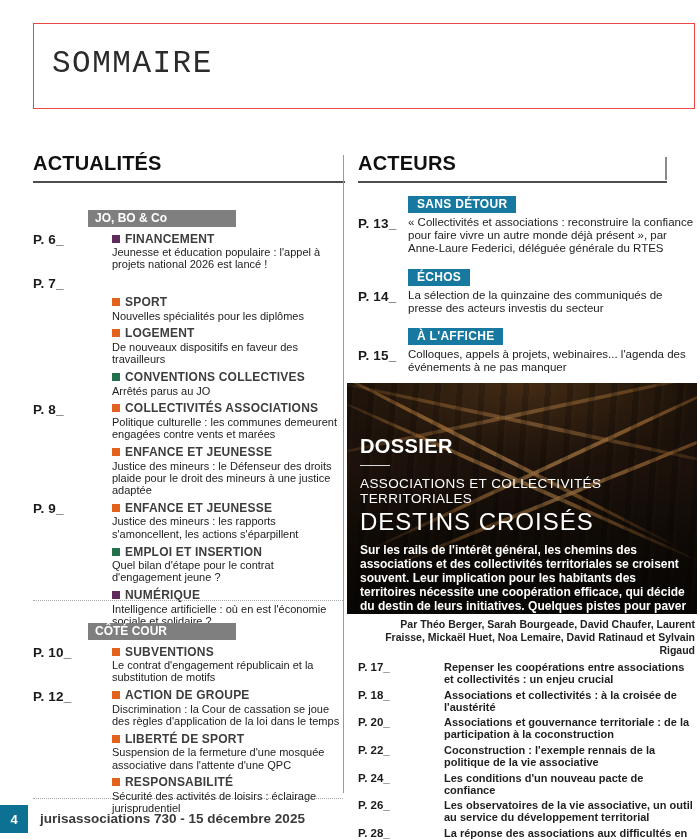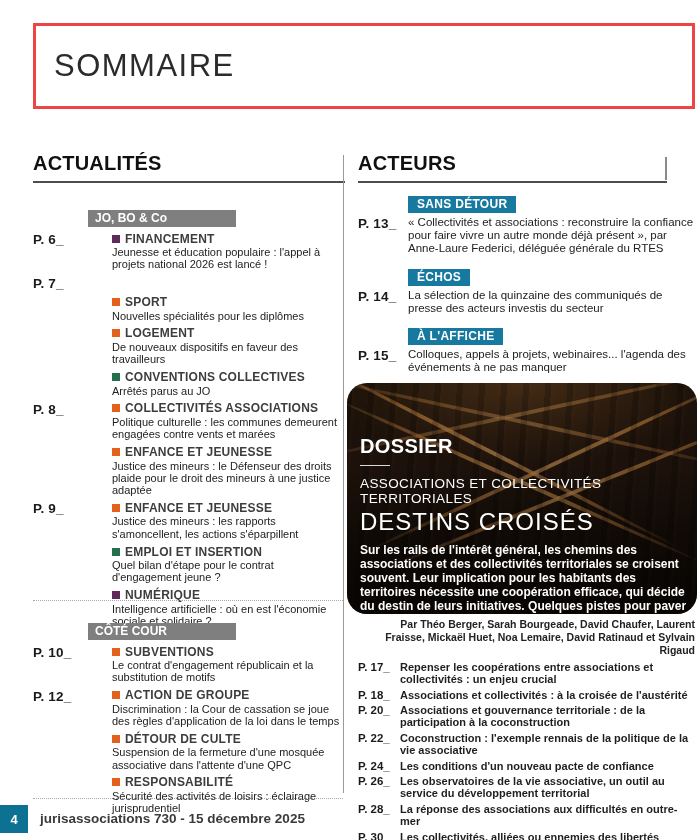--- a/index.html
+++ b/index.html
@@ -1,21 +1,21 @@
 <!DOCTYPE html>
 <html><head>
 <meta charset="utf-8">
 <style>
   html,body{margin:0;padding:0;background:#fff;}
   .page{position:relative;width:700px;height:840px;background:#fff;
         font-family:"Liberation Sans",sans-serif;color:#222;overflow:hidden;}
 
   
   .title-box{position:absolute;left:33px;top:23px;width:662px;height:86px;
-             border:3px solid #ef4444;box-sizing:border-box;}
+             border:1px solid #ef4444;box-sizing:border-box;font-family:Liberation Mono, monospace;}
   .title-box h1{margin:22px 0 0 18px;font-size:31px;font-weight:400;
                 letter-spacing:1.5px;color:#2b2b2b;}
 
   
   .col-head{font-size:20px;font-weight:bold;color:#101010;margin:0;letter-spacing:.2px;}
   .head-rule{height:2px;background:#4d4d4d;margin-top:6px;}
 
   
   .col-left{position:absolute;left:33px;top:152px;width:312px;}
   .sec{margin-left:0;}
@@ -43,21 +43,21 @@
   .r-group{margin-top:11px;}
   .banner-blue{display:inline-block;margin-left:50px;background:#17799f;color:#fff;
                font-weight:bold;font-size:12px;padding:1px 9px 2px;letter-spacing:.3px;}
   .r-entry{display:grid;grid-template-columns:50px 1fr;margin-top:3px;}
   .desc-r{font-size:11.5px;color:#222;line-height:1.15;font-weight:500;}
 
   
   .photo{position:absolute;left:347px;top:383px;width:350px;height:231px;overflow:hidden;
          background:
            radial-gradient(ellipse 90% 55% at 50% 0%, rgba(150,95,45,.45), rgba(0,0,0,0) 65%),
-           linear-gradient(180deg,#181008 0%,#2a1a10 35%,#1c120a 70%,#120c07 100%); border-radius: 20px;}
+           linear-gradient(180deg,#181008 0%,#2a1a10 35%,#1c120a 70%,#120c07 100%);}
   .rail{position:absolute;background:linear-gradient(90deg,rgba(0,0,0,0),#b97a3a 25%,#e0a35c 50%,#b97a3a 75%,rgba(0,0,0,0));
         height:4px;border-radius:50%;opacity:.8;}
   .r1{width:420px;left:-60px;top:70px;transform:rotate(27deg);}
   .r2{width:420px;left:-40px;top:95px;transform:rotate(24deg);}
   .r3{width:430px;left:-10px;top:80px;transform:rotate(-25deg);}
   .r4{width:430px;left:10px;top:108px;transform:rotate(-22deg);}
   .r5{width:460px;left:-40px;top:40px;transform:rotate(12deg);opacity:.5;}
   .r6{width:460px;left:-60px;top:30px;transform:rotate(-12deg);opacity:.5;}
   .ties{position:absolute;inset:0;opacity:.35;
         background:repeating-linear-gradient(94deg,rgba(0,0,0,.55) 0 6px,rgba(90,55,25,.25) 6px 9px,rgba(0,0,0,0) 9px 22px);}
@@ -68,21 +68,21 @@
   .overline{font-size:13.5px;color:#fff;letter-spacing:.4px;font-weight:400;}
   .big-title{font-size:24px;color:#fff;font-weight:400;letter-spacing:1px;margin-top:2px;}
   .intro{margin-top:7px;font-size:12px;font-weight:bold;color:#fff;line-height:1.17;}
 
   
   .d-wrap{position:absolute;left:358px;top:618px;width:339px;}
   .byline{font-size:10.5px;font-weight:bold;color:#222;text-align:right;line-height:1.25;
           padding-right:2px;}
   .d-item{display:grid;grid-template-columns:42px 1fr;margin-top:3.5px;}
   .d-page{font-weight:bold;font-size:11.5px;color:#1a1a1a;}
-  .d-title{font-size:11px;font-weight:bold;color:#1f1f1f;line-height:1.1;}
+  .d-title{font-size:11px;font-weight:bold;color:#1f1f1f;line-height:1.1;margin-left:44px;}
 
   
   .folio{position:absolute;left:0;top:805px;width:28px;height:28px;background:#0d7194;
          color:#fff;font-weight:bold;font-size:13px;display:flex;align-items:center;justify-content:center;}
   .footer-text{position:absolute;left:40px;top:811px;font-size:13.5px;font-weight:bold;color:#3a3a3a;}
 </style>
 </head>
 <body>
 
 <div class="page">
@@ -309,21 +309,21 @@
         <span>ACTION DE GROUPE</span>
       </div>
       <div class="desc">Discrimination : la Cour de cassation se joue des règles d'application de la loi dans le temps</div>
     </div>
   </div>
       <div class="entry">
     <div class="page-label"></div>
     <div>
       <div class="cat-line">
         <span class="square" style="background: rgb(226, 97, 28);"></span>
-        <span>DÉTOUR DE CULTE</span>
+        <span>LIBERTÉ DE SPORT</span>
       </div>
       <div class="desc">Suspension de la fermeture d'une mosquée associative dans l'attente d'une QPC</div>
     </div>
   </div>
       <div class="entry">
     <div class="page-label"></div>
     <div>
       <div class="cat-line">
         <span class="square" style="background: rgb(226, 97, 28);"></span>
         <span>RESPONSABILITÉ</span>

